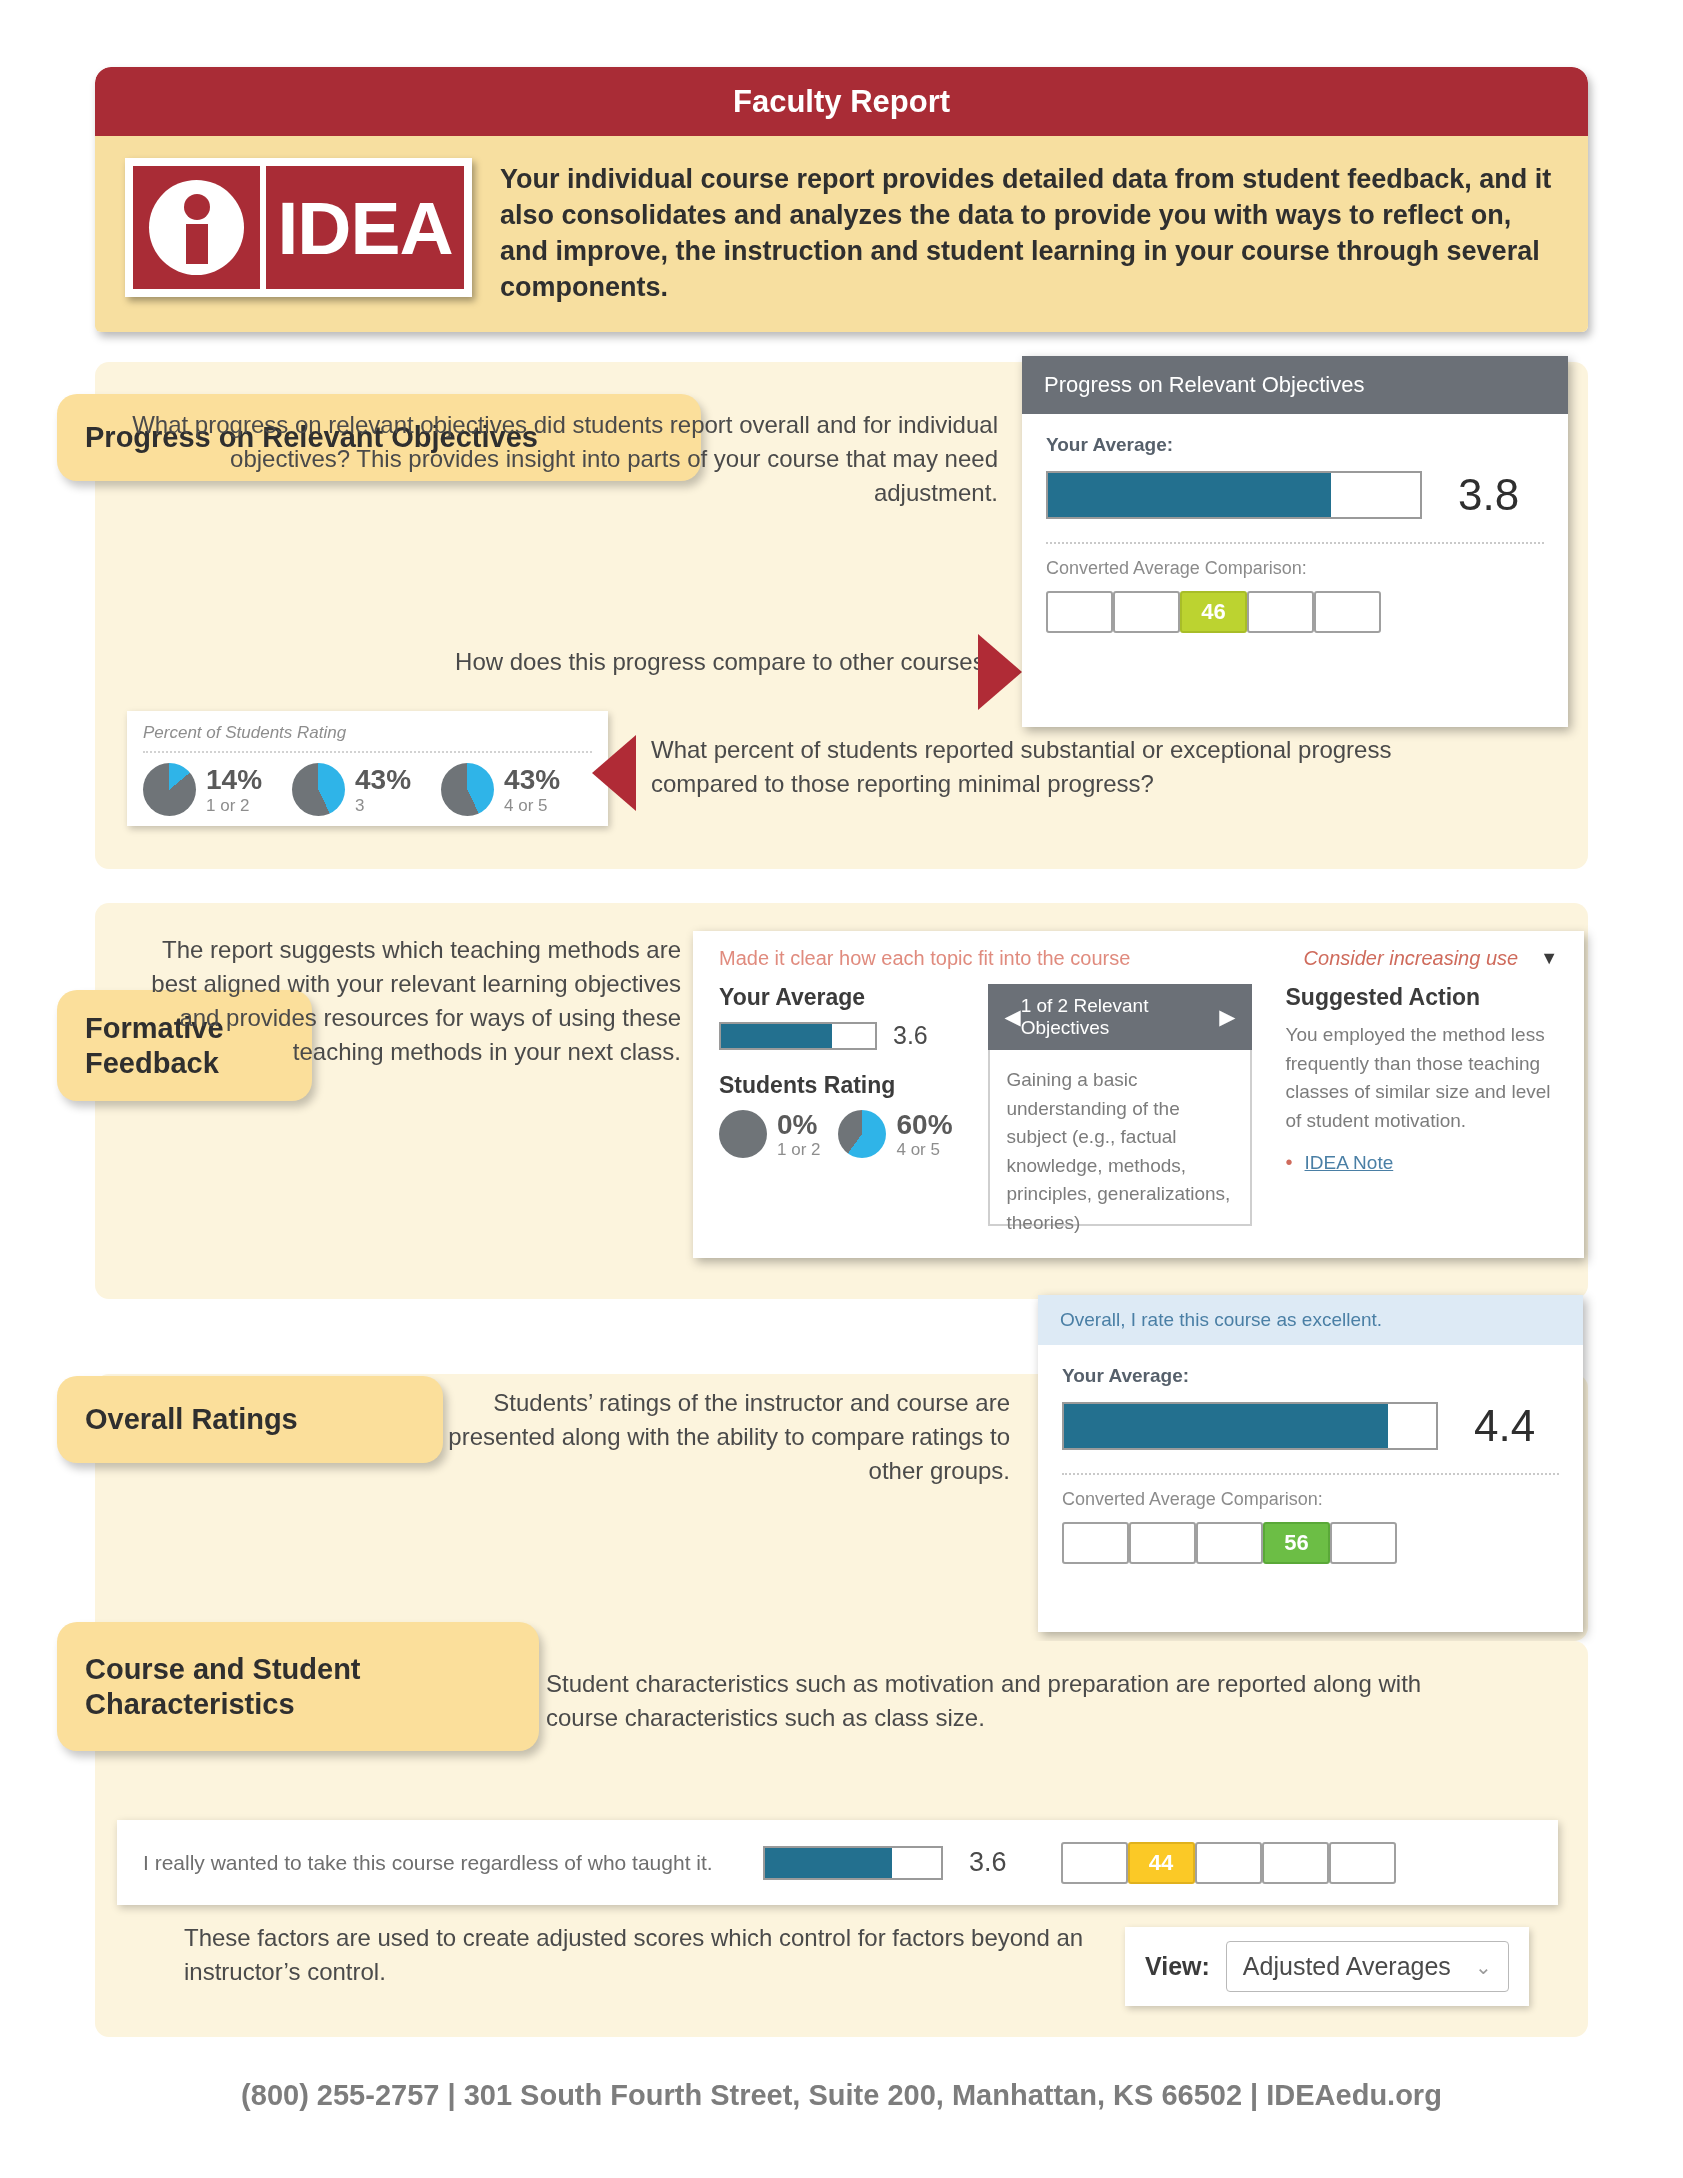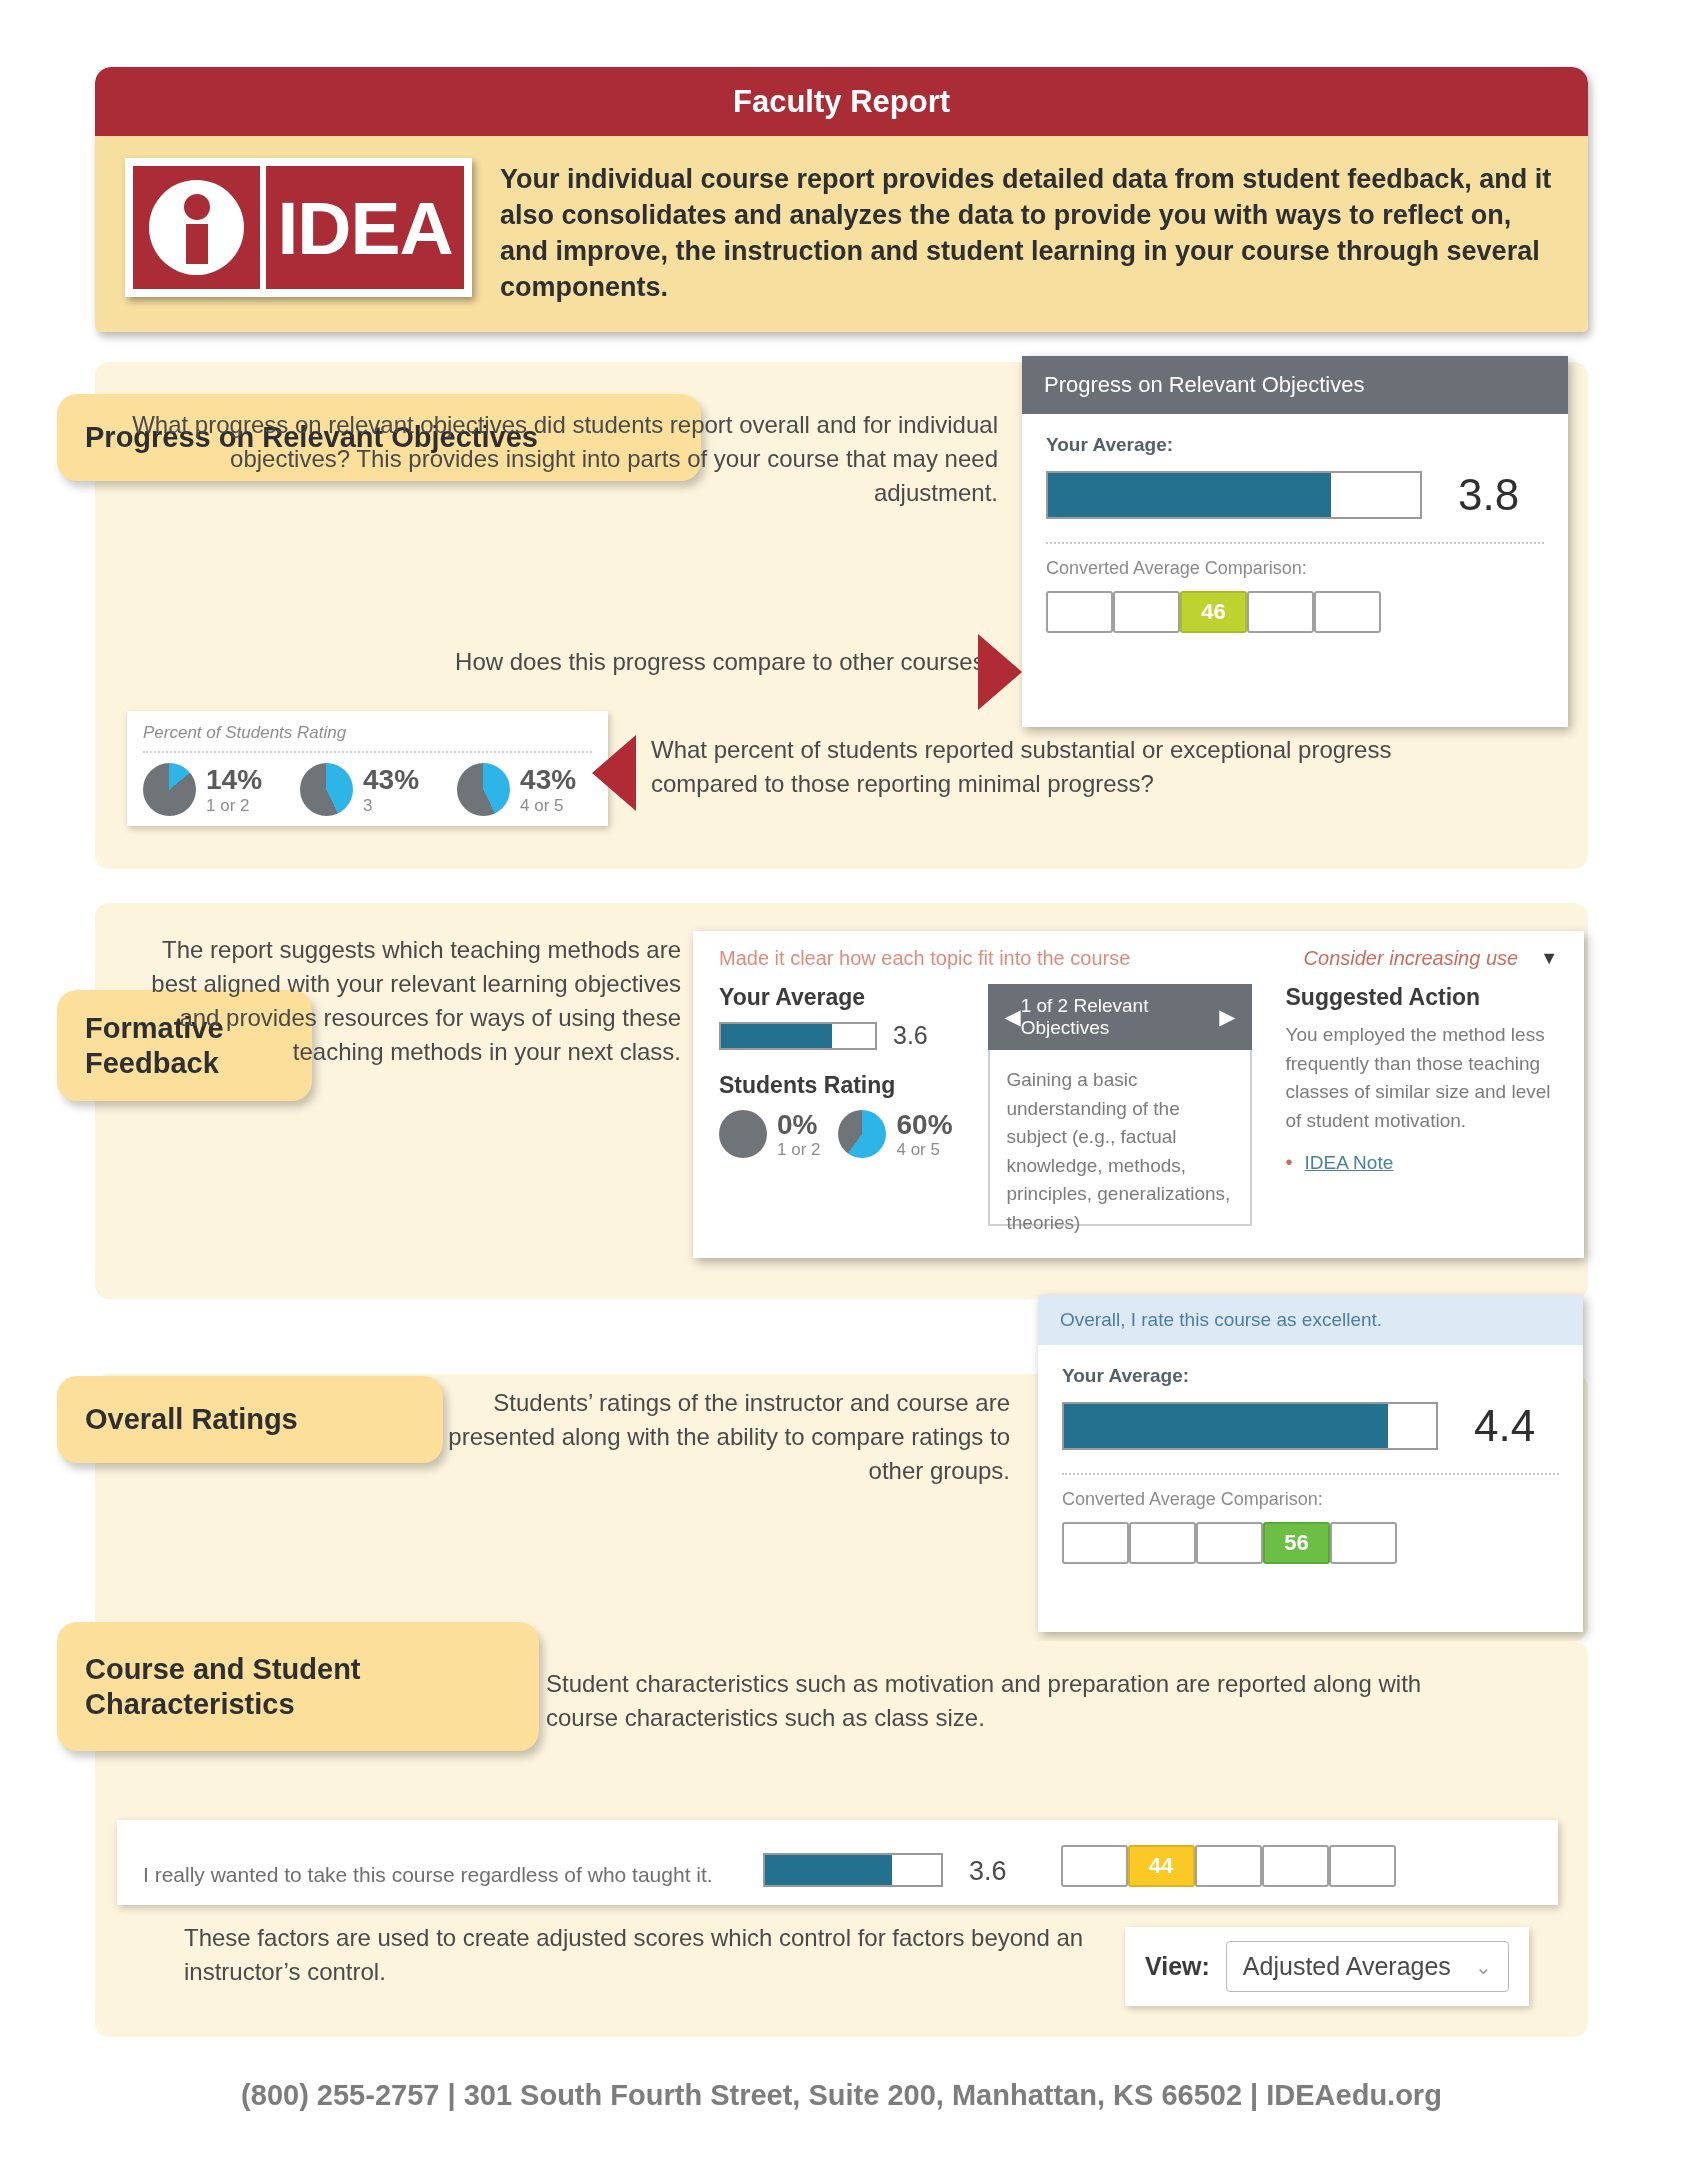--- a/index.html
+++ b/index.html
@@ -262,21 +262,21 @@
     padding: 12px 16px 10px 16px;
   }
   .pies-title {
     font-size: 17px;
     font-style: italic;
     color: #8d8d8d;
     padding-bottom: 8px;
     border-bottom: 2px dotted #d2d2d2;
     margin-bottom: 10px;
   }
-  .pies-row { display: flex; align-items: center; gap: 38px; }
+  .pies-row { display: flex; align-items: center; gap: 30px; }
   .pie-item { display: flex; align-items: center; gap: 10px; }
   .pie {
     width: 53px; height: 53px;
     border-radius: 50%;
     flex: 0 0 auto;
   }
   .pie-texts { line-height: 1.12; }
   .pie-pct { font-size: 28px; font-weight: bold; color: #5a5a5a; }
   .pie-sub { font-size: 17px; color: #8d8d8d; }
 
@@ -598,21 +598,21 @@
 
 <div class="pill" style="left:57px; top:1622px; width:482px; height:129px;">
   <div class="pill-label">
     <span>Course and Student</span><br>
     <span>Characteristics</span>
   </div>
 </div>
 
 <div class="para left" style="left:546px; top:1667px; width:901px;">Student characteristics such as motivation and preparation are reported along with course characteristics such as class size.</div>
 
-<div class="char-strip" style="left:117px; top:1820px; width:1441px; height:85px;align-items:flex-end;">
+<div class="char-strip" style="left:117px; top:1820px; width:1441px; height:85px;">
   <div class="char-q" style="width:594px;">I really wanted to take this course regardless of who taught it.</div>
   <div class="char-track">
     <div class="bar-fill" style="width:72%;"></div>
   </div>
   <div class="char-num">3.6</div>
   <div class="boxes-row" style="margin-left:28px;">
     <div class="cmp-box"></div>
     <div class="cmp-box" style="background:#fbc926; border-color:#e0b11d;">44</div>
     <div class="cmp-box"></div>
     <div class="cmp-box"></div>

